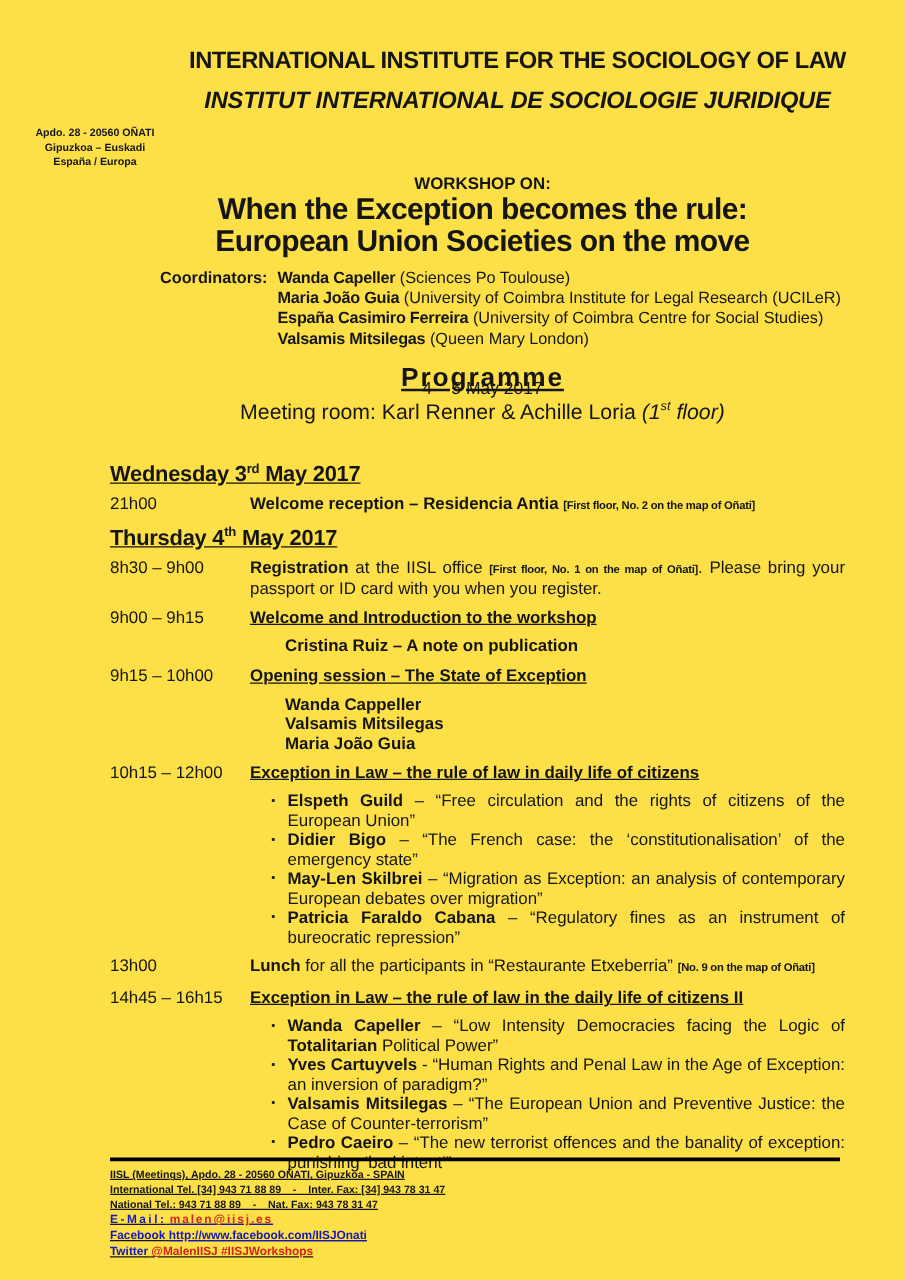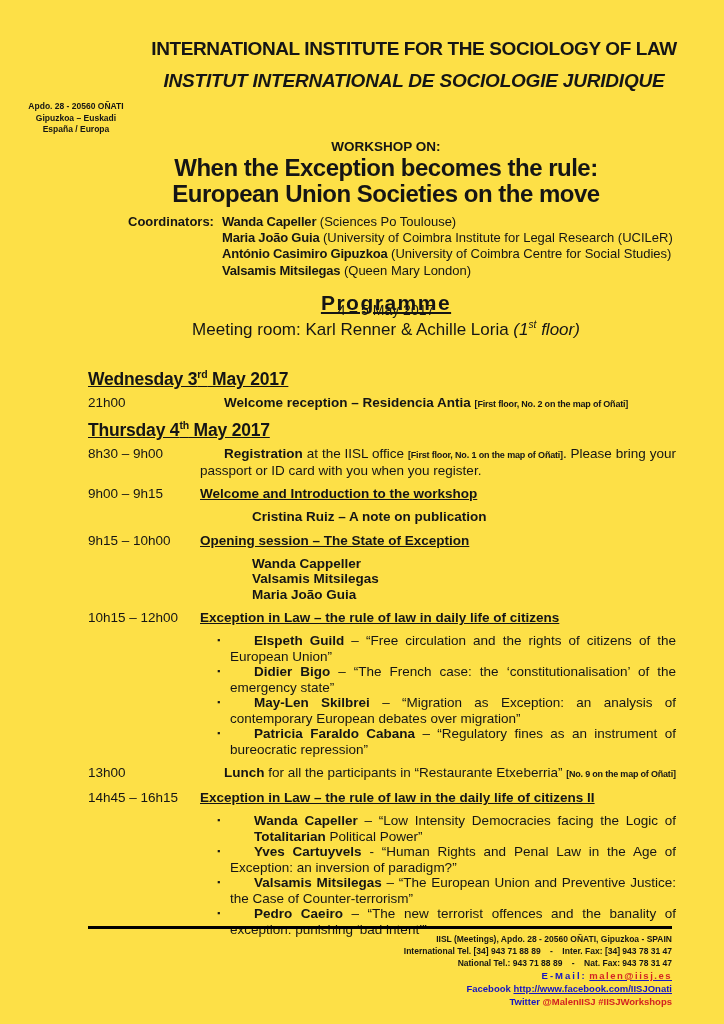--- a/index.html
+++ b/index.html
@@ -41,27 +41,27 @@
          margin:8px 0 5px; letter-spacing:-0.2px; }
   .day:first-child { margin-top:0; }
   .row { position:relative; padding-left:112px; line-height:15px; margin-bottom:8px; }
   .row .time { position:absolute; left:0; top:0; white-space:nowrap;text-align:center; }
   .row .content { min-height:15px; }
   .row.justify .content { text-align:justify; }
   .speakers { padding-left:140px; margin:0 0 8px; line-height:15.5px; font-weight:bold; }
   .bullets { padding-left:129px; margin:0 0 8px; }
   .bullet-item { position:relative; padding-left:13px; text-align:justify; line-height:15.5px; }
   .bullet-item .marker { position:absolute; left:0; top:0; font-size:9px; }
-  .s-bold { font-weight:bold;margin-left:24px; }
+  .s-bold { font-weight:bold; }
   .s-heading { font-weight:bold; text-decoration:underline; }
   .s-bracket { font-size:9px; font-weight:bold; letter-spacing:-0.2px; }
 
   
   .rule { position:absolute; top:926px; left:88px; width:584px; height:3px; background:#000; }
-  .footer { position:absolute; top:933px; left:88px; width:584px; text-align:right; }
+  .footer { position:absolute; top:933px; left:88px; width:584px; text-align:left;text-decoration:underline; }
   .f1 { font-size:8.5px; font-weight:bold; line-height:12px; }
   .pre { white-space:pre; }
   .f2 { font-size:9.5px; font-weight:bold; line-height:13px; }
   .email-label { color:var(--blue); letter-spacing:2px; }
   .email { color:var(--red); text-decoration:underline; text-decoration-color:var(--blue); letter-spacing:1.5px; }
   .fb-label { color:var(--blue); }
   .fb { color:var(--blue); text-decoration:underline; }
   .tw-label { color:var(--blue); }
   .tw { color:var(--red); }
   a { cursor:pointer; }
@@ -86,21 +86,21 @@
     <div class="ws-label">WORKSHOP ON:</div>
     <div class="ws-title">
       <span>When the Exception becomes the rule:</span><br>
       <span>European Union Societies on the move</span>
     </div>
     <div class="coords">
       <span class="coords-label">Coordinators:</span>
       <div class="coords-list" id="coords-list">
           <div><b>Wanda Capeller</b><span> (Sciences Po Toulouse)</span></div>
           <div><b>Maria João Guia</b><span> (University of Coimbra Institute for Legal Research (UCILeR)</span></div>
-          <div><b>António Casimiro Gipuzkoa</b><span> (University of Coimbra Centre for Social Studies)</span></div>
+          <div><b>España Casimiro Ferreira</b><span> (University of Coimbra Centre for Social Studies)</span></div>
           <div><b>Valsamis Mitsilegas</b><span> (Queen Mary London)</span></div>
         </div>
     </div>
     <div class="dates">4 – 5 May 2017</div>
   </div>
 
   <div class="prog">
     <div class="prog-title">Programme</div>
     <div class="meeting-room">
       <span>Meeting room: Karl Renner &amp; Achille Loria </span><span class="it"><span>(1</span><sup>st</sup><span> floor)</span></span>

